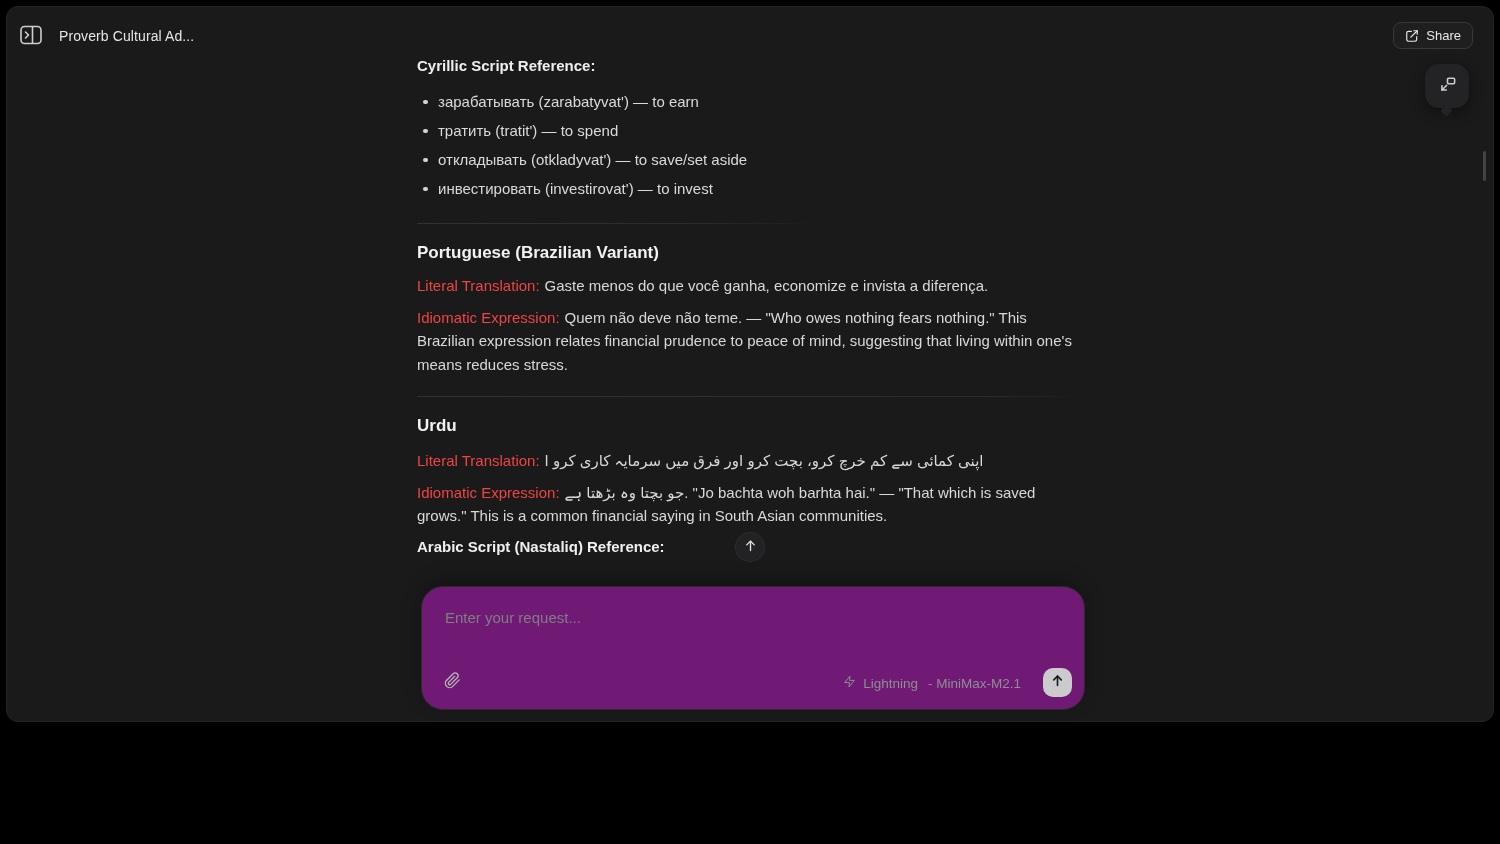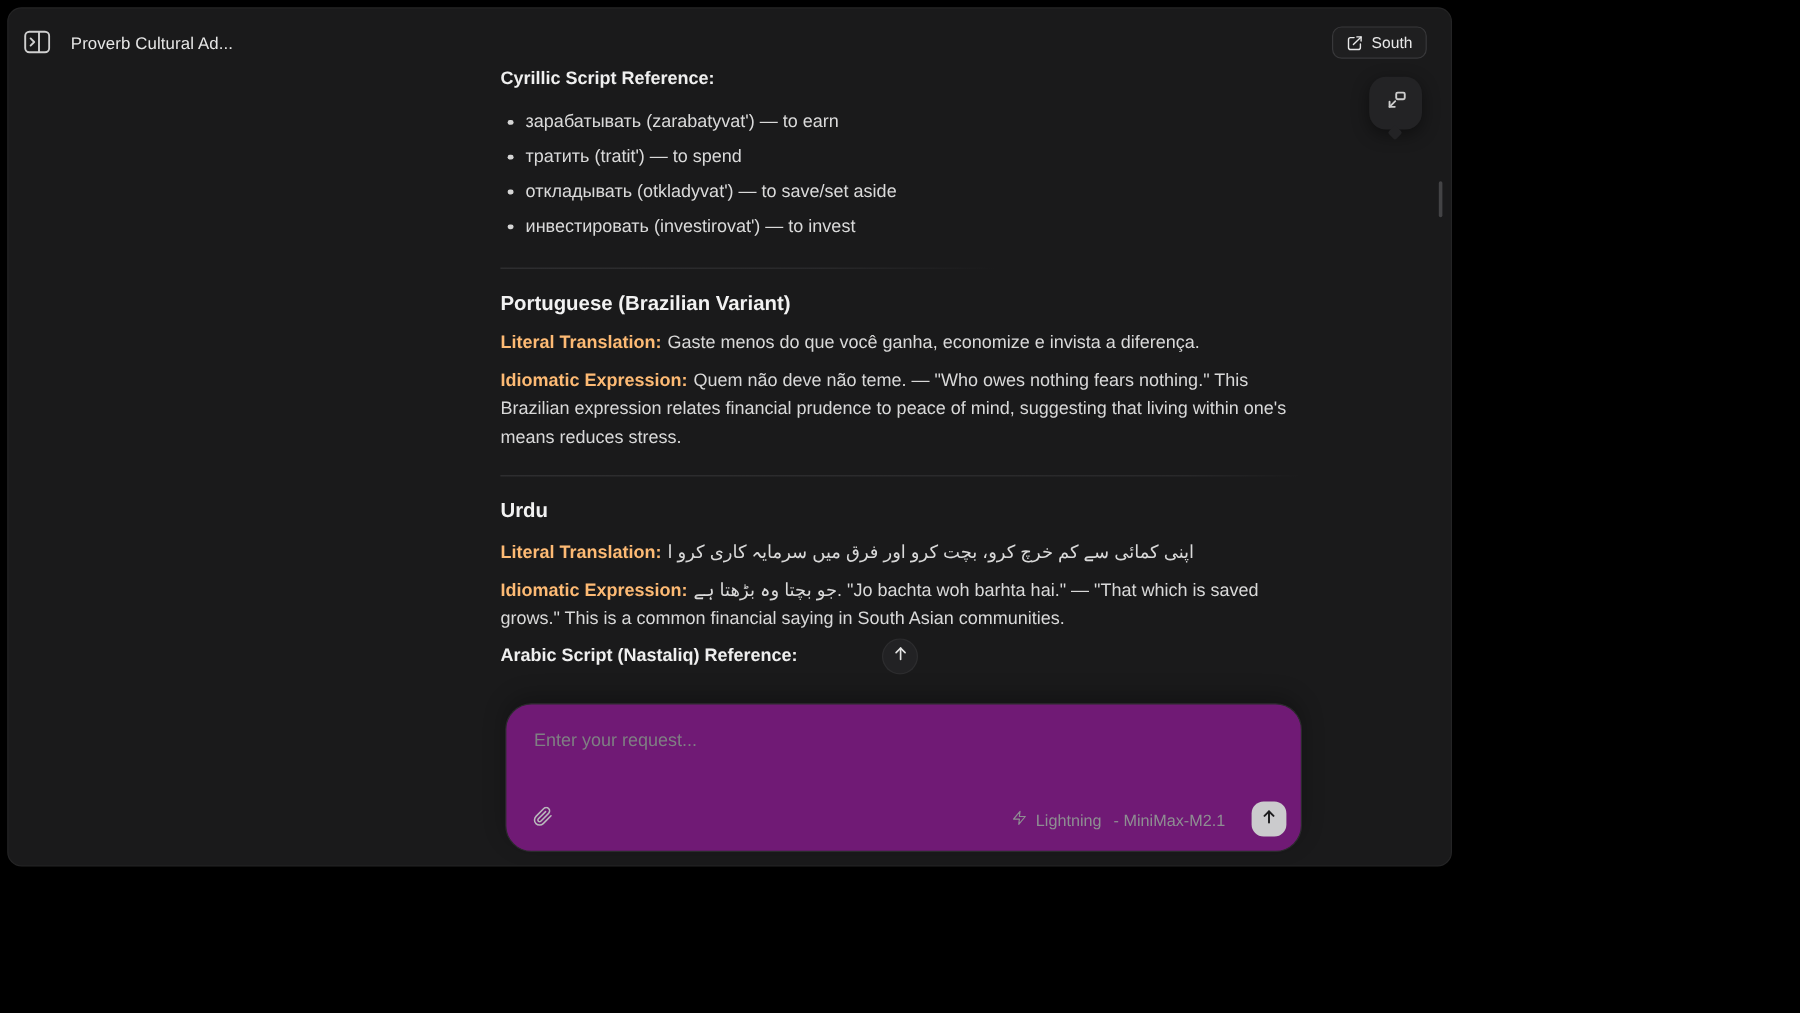--- a/index.html
+++ b/index.html
@@ -1,20 +1,20 @@
 <!DOCTYPE html>
 <html><head>
 <meta charset="utf-8">
 <style>
   * { margin:0; padding:0; box-sizing:border-box; }
   html,body { width:1500px; height:844px; background:#000; overflow:hidden;
               font-family:"Liberation Sans","DejaVu Sans",sans-serif; }
 
   .app-window {
-    position:absolute; left:6px; top:6px; width:1204px; height:716px;
+    position:absolute; left:6px; top:6px; width:1488px; height:716px;
     background:#1a1a1b; border:1px solid #242425; border-radius:12px;
     overflow:hidden;
   }
 
   
   .header { position:absolute; left:0; top:0; right:0; height:54px; }
   .sidebar-toggle {
     position:absolute; left:13px; top:18px; width:22px; height:20px;
     color:#cfcfcf; cursor:pointer; display:flex; align-items:center; justify-content:center;
   }
@@ -64,21 +64,21 @@
   .bullet-list.tight { margin-top:4px; }
   .divider1 {
     height:1px; margin-top:20px;
     background:linear-gradient(to right,#323234 0%,#2c2c2e 40%,rgba(44,44,46,0) 62%);
   }
   .divider2 {
     height:1px; margin-top:20px;
     background:linear-gradient(to right,#323234 0%,#2c2c2e 85%,rgba(44,44,46,0) 100%);
   }
   .para { margin-top:8px; }
-  .para .lbl { font-weight:700; color:#fdba74; margin-right:5px;text-align:right; }
+  .para .lbl { font-weight:400; color:#ef4444; margin-right:5px;text-align:right; }
   .para.first { margin-top:8px; }
 
   
   .scroll-top-btn {
     position:absolute; left:728px; top:525px; width:30px; height:30px;
     border-radius:50%; background:#222224; border:1px solid rgba(255,255,255,.05);
     display:flex; align-items:center; justify-content:center; cursor:pointer; color:#e2e2e2;
     z-index:5;
   }
 
@@ -127,21 +127,21 @@
     </div>
     <div class="doc-title">Proverb Cultural Ad...</div>
     <div class="share-btn">
       <span>
         <svg width="14" height="14" viewBox="0 0 24 24" fill="none" stroke="#e8e8e8" stroke-width="2" stroke-linecap="round" stroke-linejoin="round">
           <path d="M20 13v5a3 3 0 0 1-3 3H6a3 3 0 0 1-3-3V7a3 3 0 0 1 3-3h5"></path>
           <path d="M15 3h6v6"></path>
           <path d="M10 14 L21 3"></path>
         </svg>
       </span>
-      <span>South</span>
+      <span>Share</span>
     </div>
   </div>
 
   <div class="pip-btn">
     <span>
       <svg width="19" height="19" viewBox="0 0 24 24" fill="none" stroke="currentColor" stroke-width="2" stroke-linecap="round" stroke-linejoin="round">
         <rect x="12" y="4" width="9" height="7" rx="1.5"></rect>
         <path d="M11 13 L5 19"></path>
         <path d="M5 13.5 V19 H10.5"></path>
       </svg>

